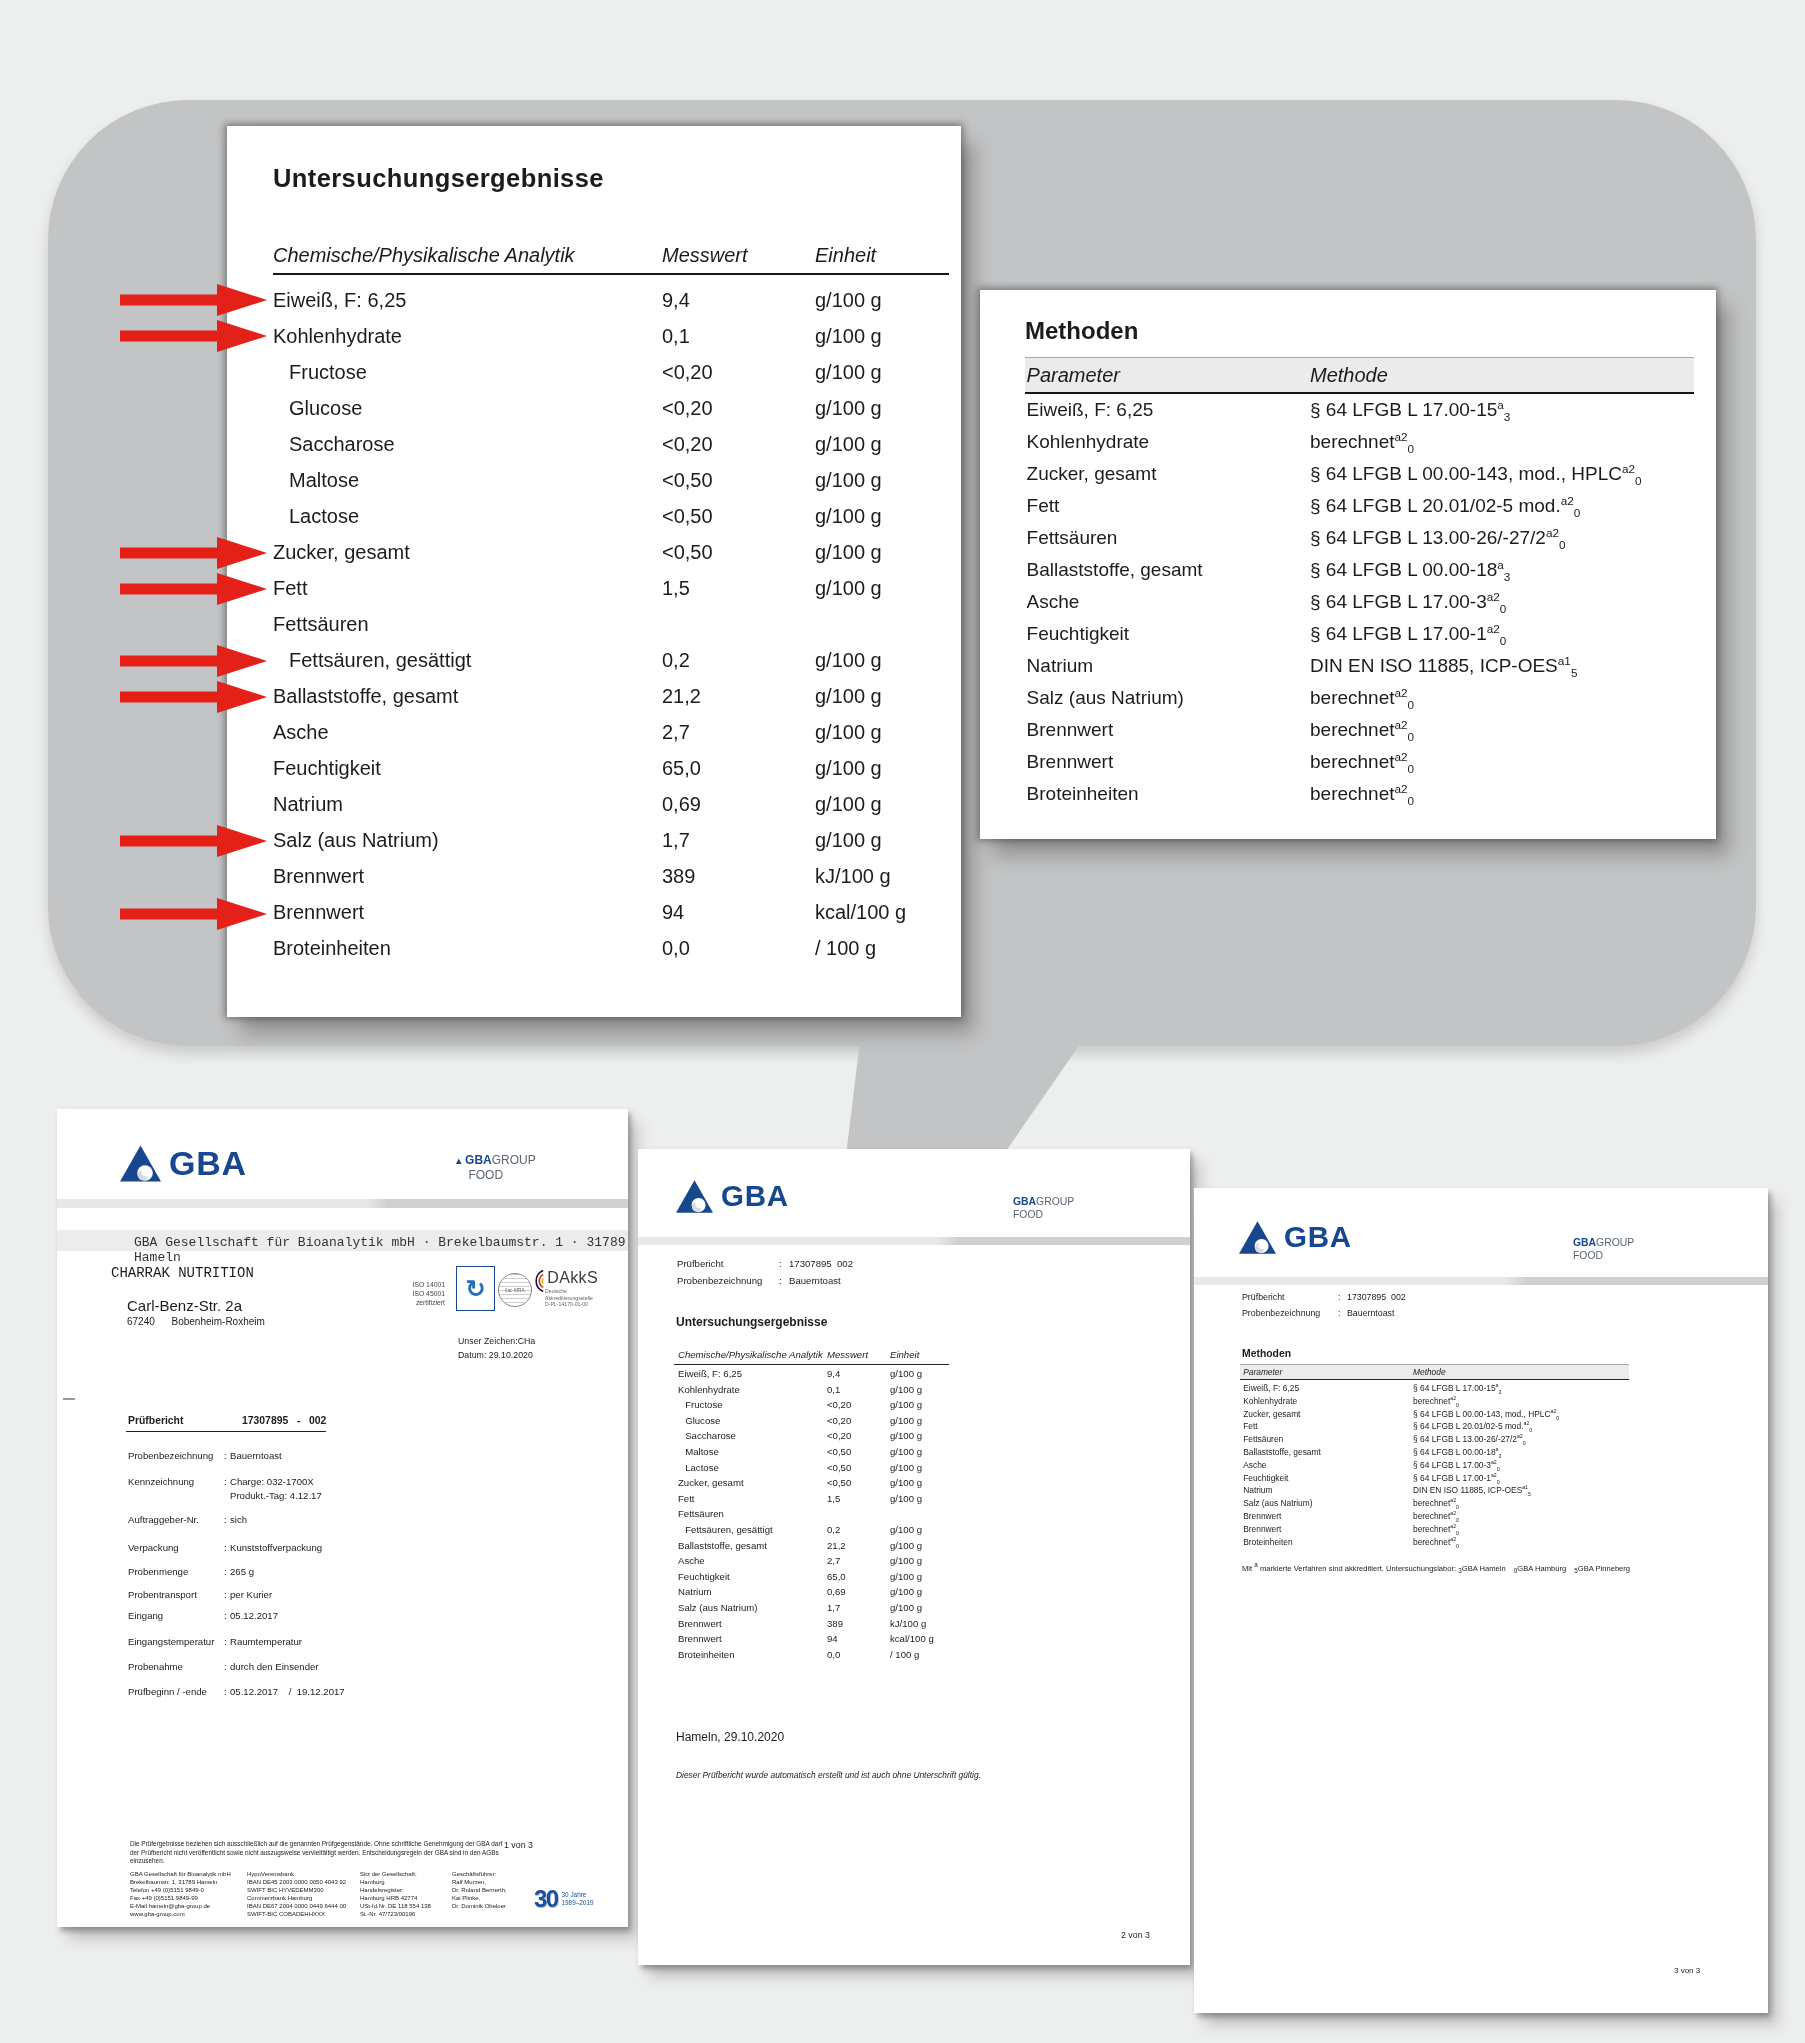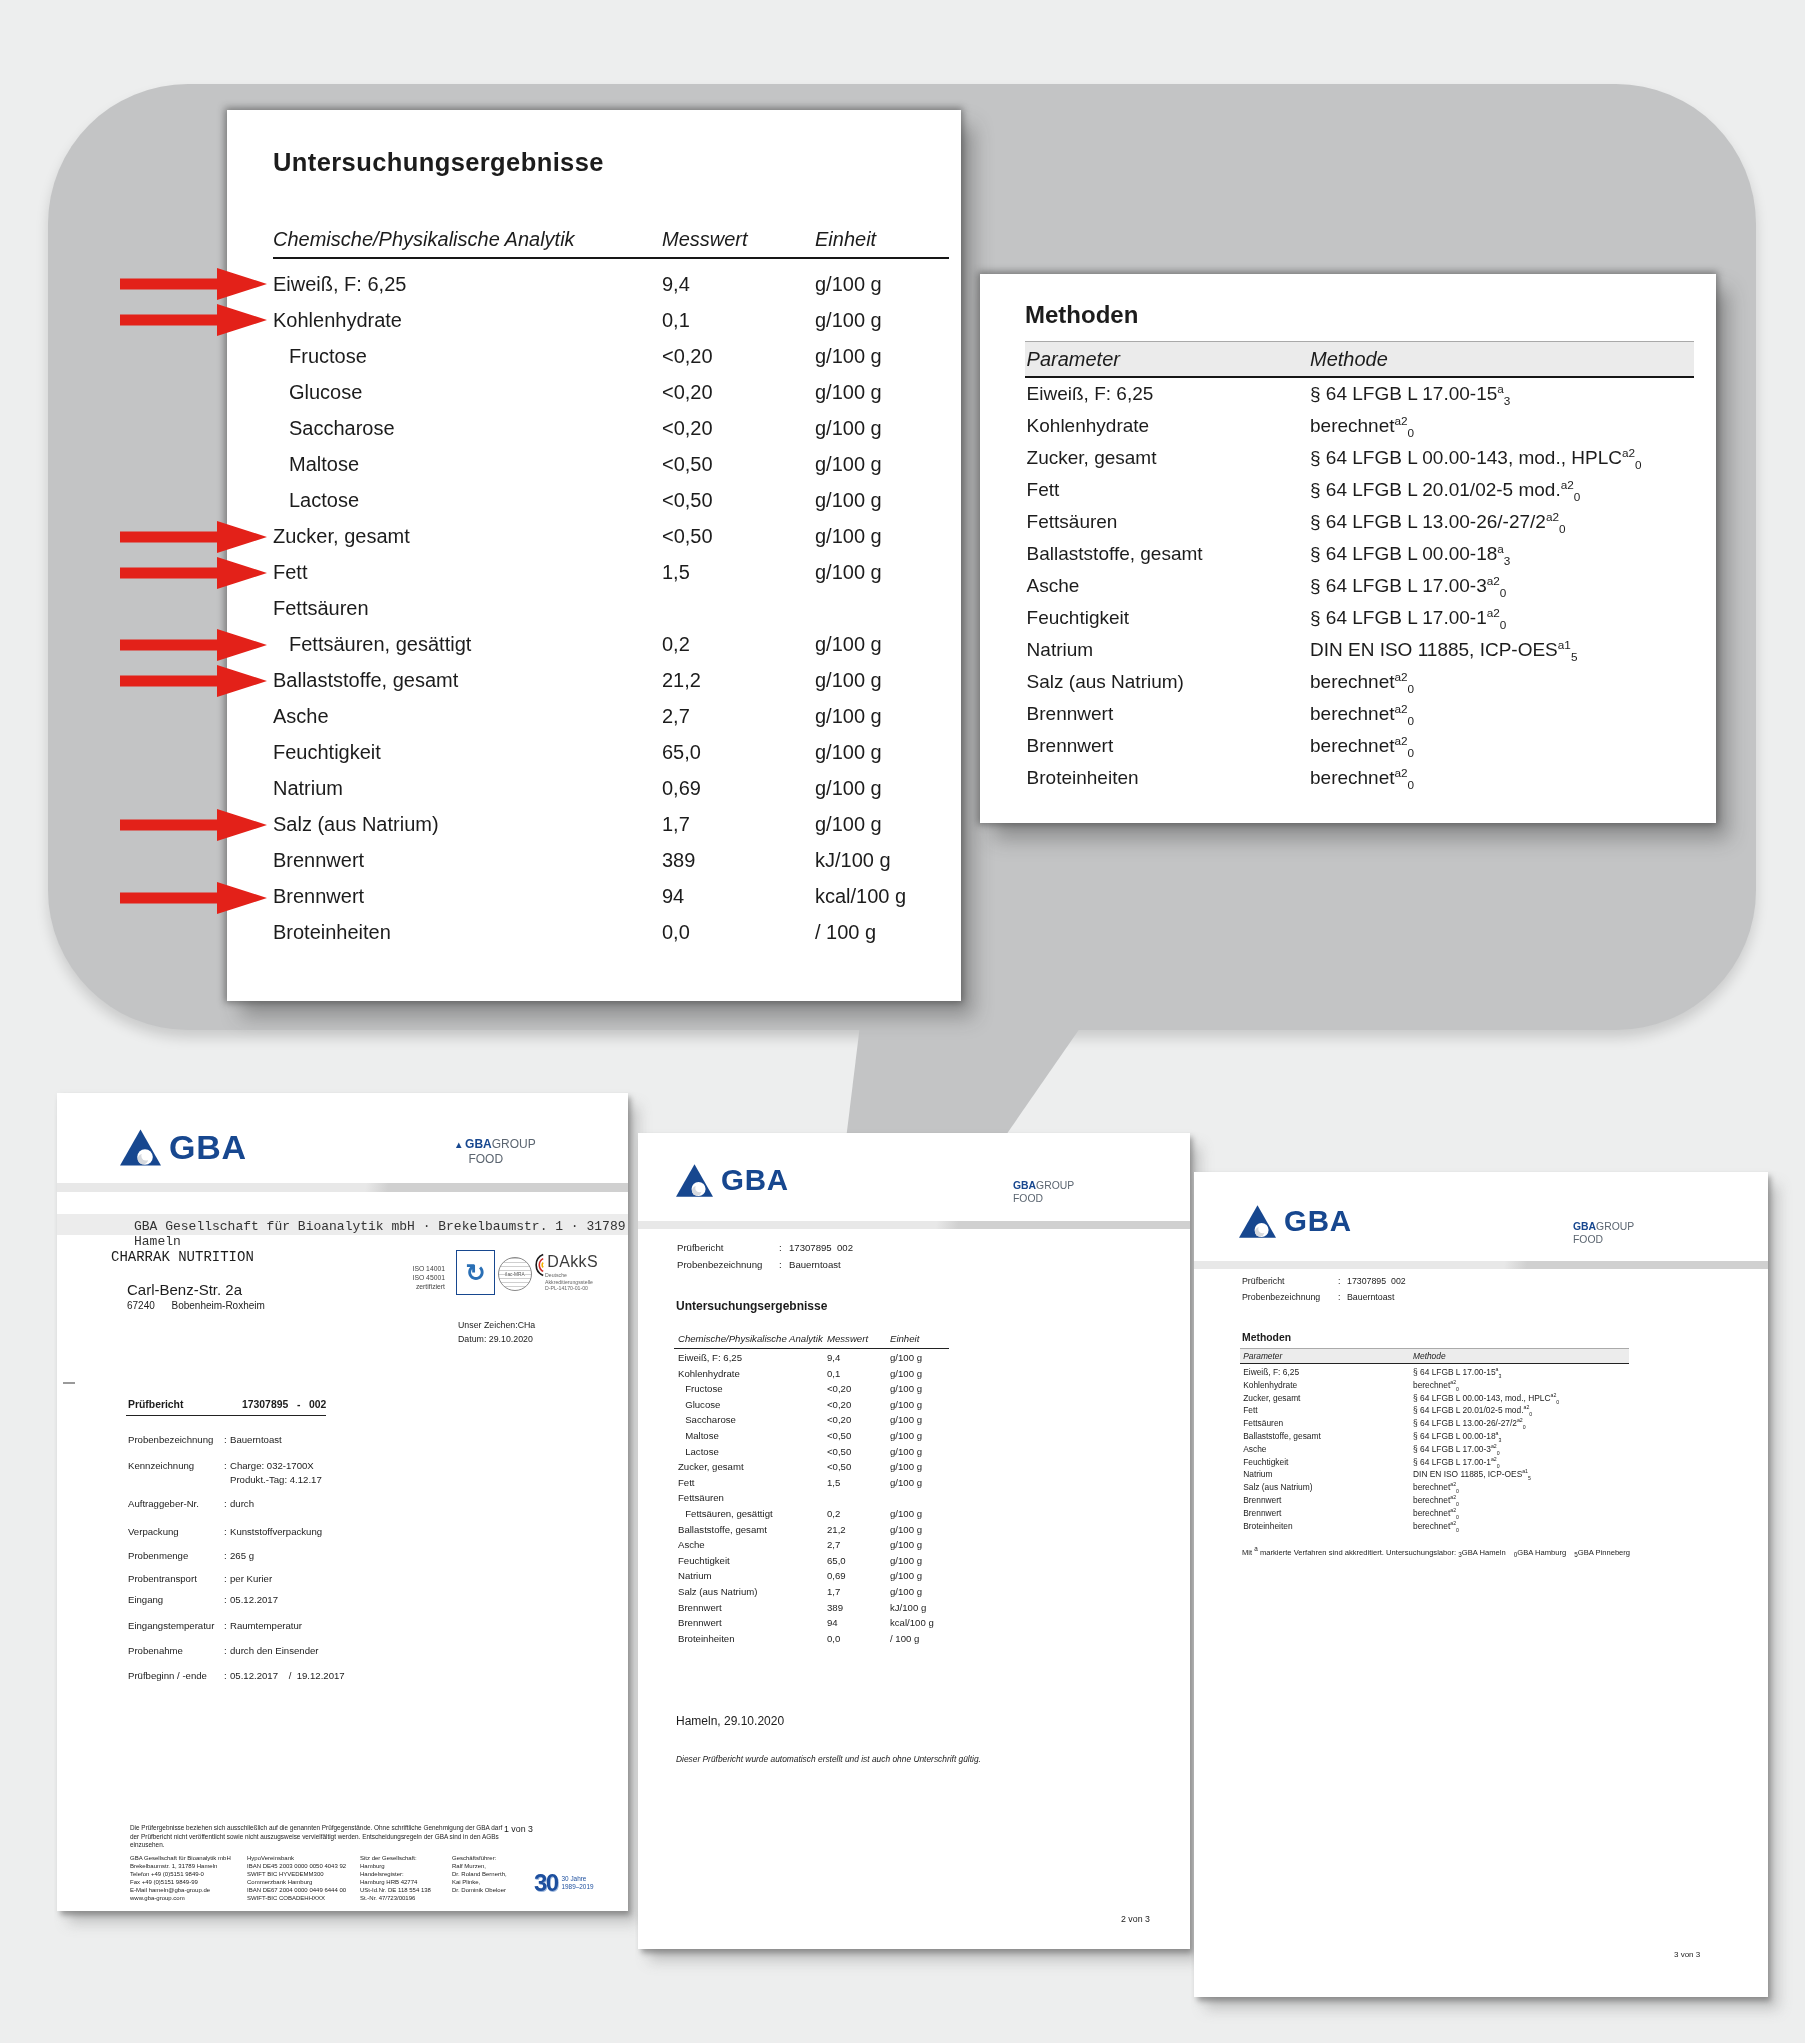--- a/index.html
+++ b/index.html
@@ -1,18 +1,18 @@
 <!DOCTYPE html>
 <html style="font-size:12.8px"><head>
 <meta charset="utf-8">
 <style>
   html,body{margin:0;padding:0;}
   body{width:1805px;height:2043px;background:#edeeee;font-family:"Liberation Sans",sans-serif;color:#1c1c1c;}
   #canvas{position:relative;width:1805px;height:2043px;overflow:hidden;}
-  .abs{position:absolute;}
+  .abs{position:absolute;margin-top:16px;}
 
   
   .bubble{left:48px;top:84px;width:1708px;height:946px;background:#c3c4c5;border-radius:140px;box-shadow:0 8px 12.8px rgba(0,0,0,.15);}
   .bubble-tail{left:830px;top:1023px;width:263px;height:144px;background:#c3c4c5;
     clip-path:polygon(11.5% 0,96.4% 0,58.5% 100%,4.8% 100%);}
 
   
   .floatpanel{background:#ffffff;box-shadow:0 0 7.2px 2.4px rgba(45,45,45,.5),12.8px 16px 19px rgba(45,45,45,.35);}
   .panel1{left:227px;top:110px;width:734px;height:891px;}
   .panel2{left:980px;top:274px;width:736px;height:549px;}
@@ -375,21 +375,21 @@
         </div>
         <div class="drow" style="top: 367px; left: 0px;">
           <span class="dl">Kennzeichnung</span>
           <span class="dc">:</span>
           <span class="dv">Charge: 032-1700X</span>
           <span class="dv2">Produkt.-Tag: 4.12.17</span>
         </div>
         <div class="drow" style="top: 405px; left: 0px;">
           <span class="dl">Auftraggeber-Nr.</span>
           <span class="dc">:</span>
-          <span class="dv">durch</span>
+          <span class="dv">sich</span>
         </div>
         <div class="drow" style="top: 433px; left: 0px;">
           <span class="dl">Verpackung</span>
           <span class="dc">:</span>
           <span class="dv">Kunststoffverpackung</span>
         </div>
         <div class="drow" style="top: 457px; left: 0px;">
           <span class="dl">Probenmenge</span>
           <span class="dc">:</span>
           <span class="dv">265 g</span>

